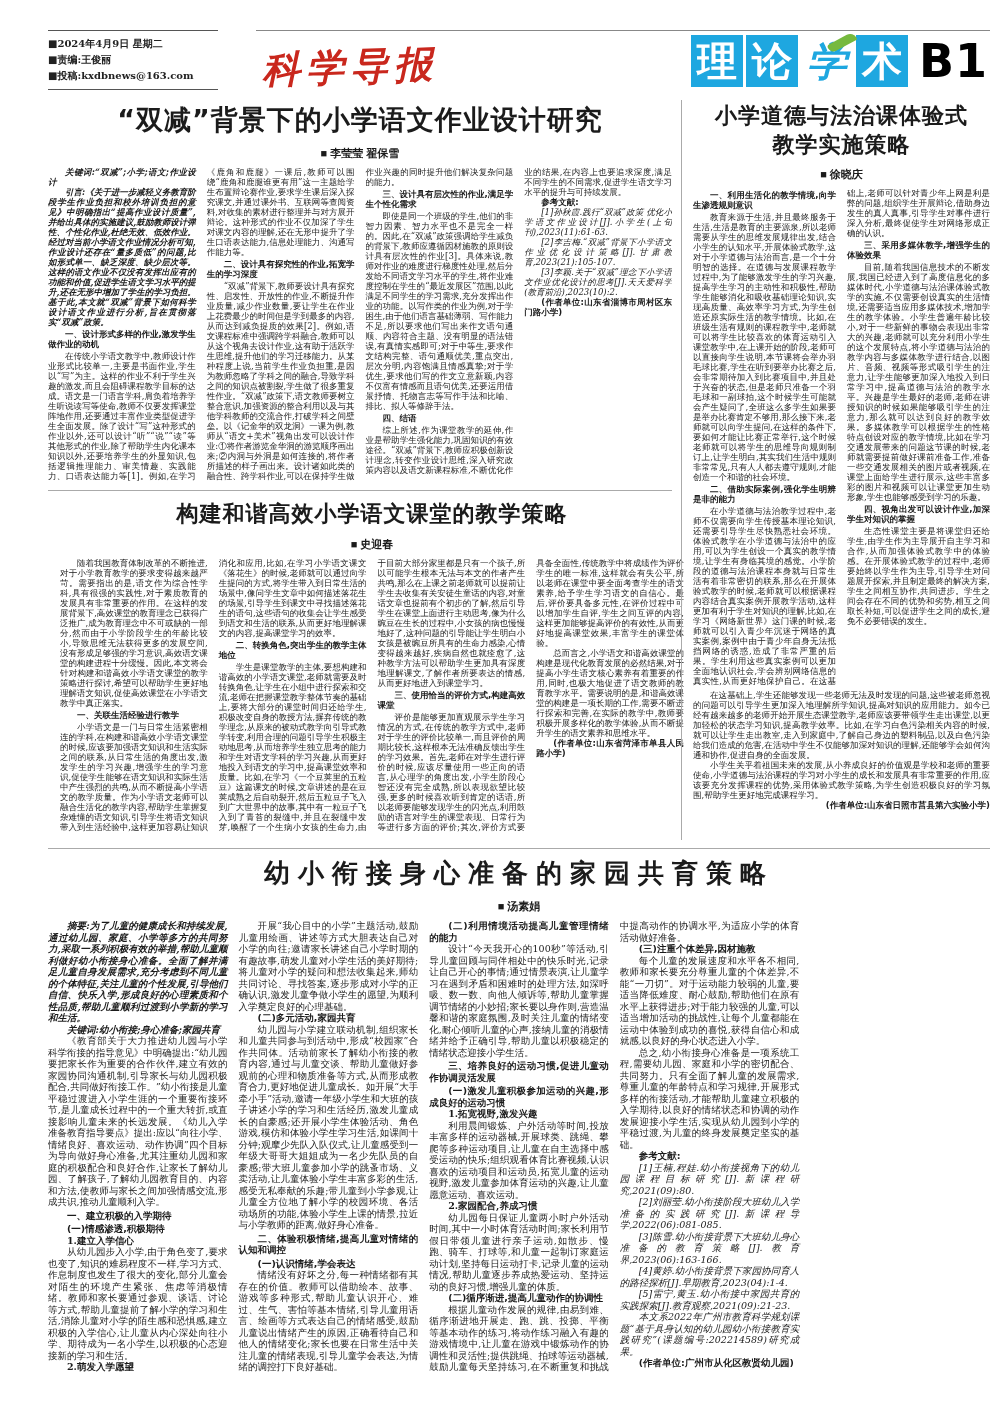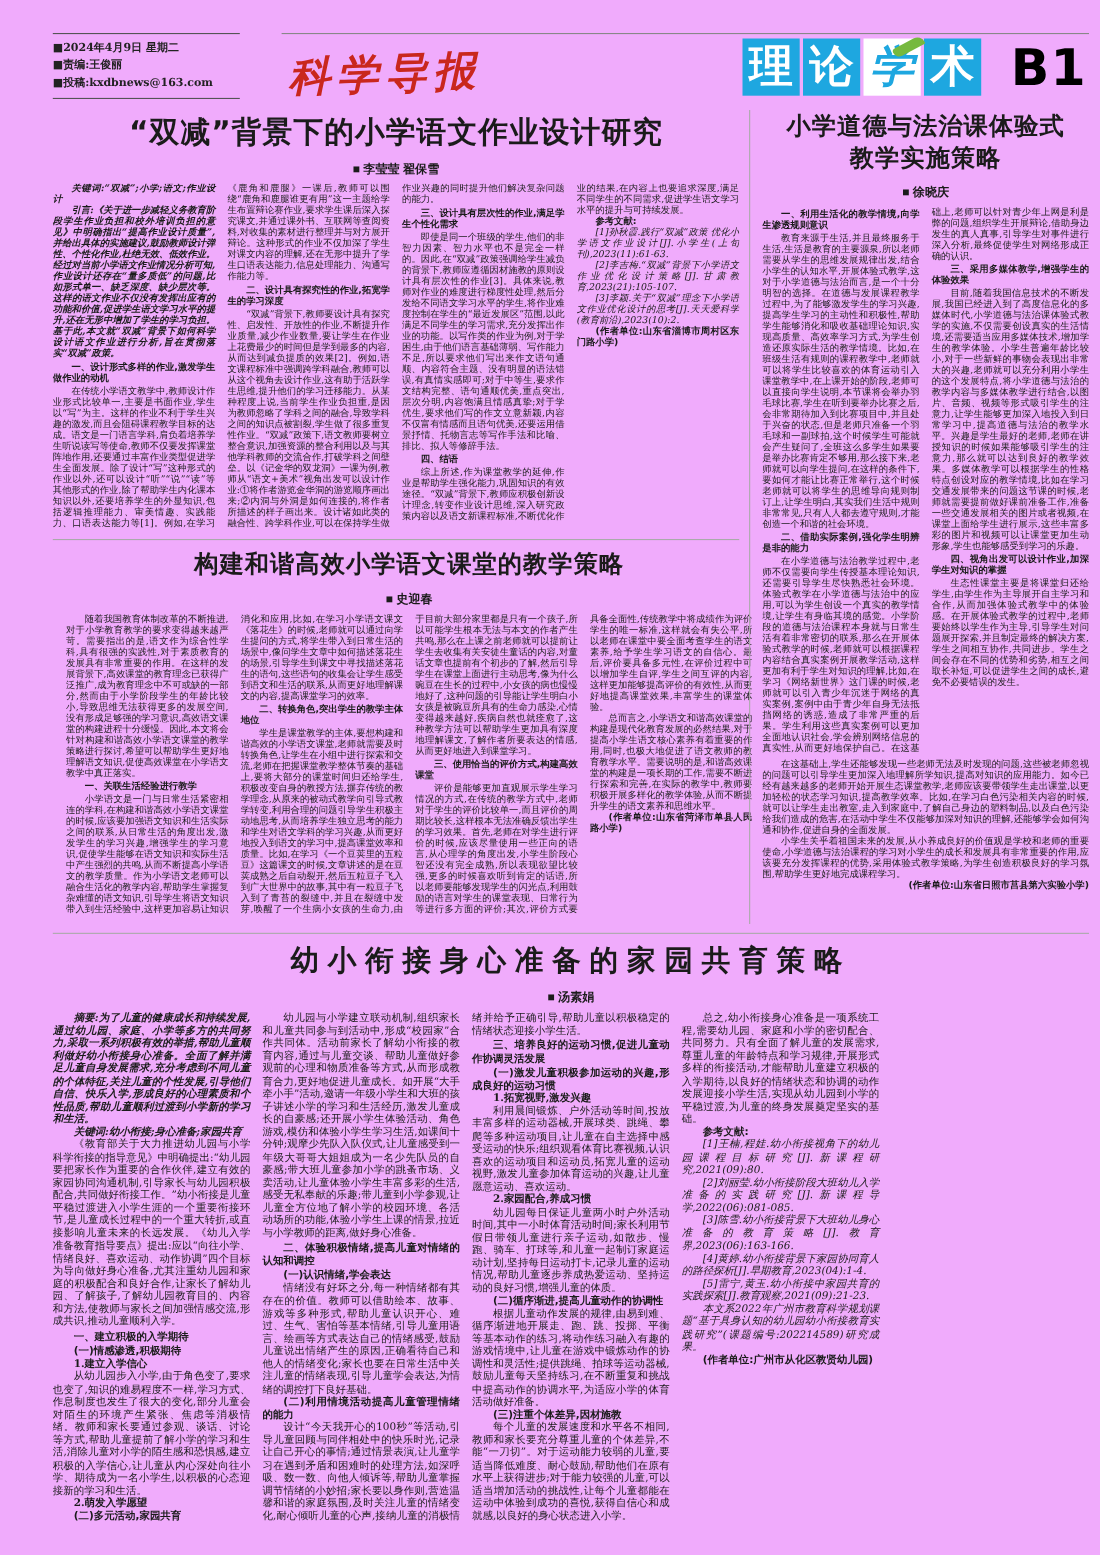--- a/index.html
+++ b/index.html
@@ -1,30 +1,30 @@
 <!DOCTYPE html>
 <html><head>
 <meta charset="utf-8">
 <style>
   html,body{margin:0;padding:0;background:#e9e7e2;}
-  .page{position:relative;width:1000px;height:1414px;background:#f0abfc;margin:0 auto;overflow:hidden;
+  .page{position:relative;width:1000px;height:1414px;background:#ffffff;margin:0 auto;overflow:hidden;
         font-family:"DejaVu Serif","Liberation Serif",serif;color:#1b1b1b;}
   
   .mast-info{position:absolute;left:48px;top:30px;width:170px;border-top:1px solid #555;border-bottom:1px solid #555;
              padding:5px 0;font-size:10px;line-height:16px;font-weight:600;color:#222;}
   .topline{position:absolute;left:256px;top:30px;width:734px;height:1px;background:#888;}
   .logo{position:absolute;left:262px;top:42px;font-size:38px;color:#c9271d;font-weight:bold;font-style:italic;
         letter-spacing:6px;transform:rotate(-2deg);font-family:"DejaVu Serif",serif;}
   .banner{position:absolute;right:12px;top:34px;display:flex;align-items:center;gap:3px;}
   .tile{width:52px;height:52px;background:#1ea7e0;color:#fff;font-size:40px;line-height:52px;text-align:center;
         font-weight:bold;font-family:"DejaVu Sans","Liberation Sans",sans-serif;}
   .tile-alt{background:#fff;color:#1ea7e0;position:relative;font-style:italic;}
   .leaf{position:absolute;width:30px;height:9px;background:#76b93e;border-radius:5px 12px 2px 10px;
         transform:rotate(-28deg);top:3px;right:-4px;}
-  .pageno{font-size:46px;font-weight:bold;color:#000;margin-left:24px;letter-spacing:1px;
+  .pageno{font-size:46px;font-weight:bold;color:#000;margin-left:8px;letter-spacing:1px;
           font-family:"DejaVu Sans","Liberation Sans",sans-serif;}
   
   .content{position:absolute;left:48px;top:100px;width:942px;height:1300px;}
   .a1{position:absolute;left:0;top:0;width:624px;}
   .a3{position:absolute;left:12px;top:398px;width:624px;}
   .a2{position:absolute;left:645px;top:0;width:297px;}
   .a4{position:absolute;left:0;top:756px;width:942px;}
   .h-rule1{position:absolute;left:0;top:390px;width:624px;height:1px;background:#aaa;}
   .v-rule{position:absolute;left:633px;top:0;width:1px;height:740px;background:#aaa;}
   .h-rule2{position:absolute;left:0;top:748px;width:942px;height:1px;background:#aaa;}
@@ -150,20 +150,21 @@
       <div class="byline">■ 汤素娟</div>
       <div class="cols c5 a4body">
           <div class="fl fl-abs">摘要:为了儿童的健康成长和持续发展,通过幼儿园、家庭、小学等多方的共同努力,采取一系列积极有效的举措,帮助儿童顺利做好幼小衔接身心准备。全面了解并满足儿童自身发展需求,充分考虑到不同儿童的个体特征,关注儿童的个性发展,引导他们自信、快乐入学,形成良好的心理素质和个性品质,帮助儿童顺利过渡到小学新的学习和生活。</div>
           <div class="fl fl-kw">关键词:幼小衔接;身心准备;家园共育</div>
           <div class="fl fl-p">《教育部关于大力推进幼儿园与小学科学衔接的指导意见》中明确提出:“幼儿园要把家长作为重要的合作伙伴,建立有效的家园协同沟通机制,引导家长与幼儿园积极配合,共同做好衔接工作。”幼小衔接是儿童平稳过渡进入小学生涯的一个重要衔接环节,是儿童成长过程中的一个重大转折,或直接影响儿童未来的长远发展。《幼儿入学准备教育指导要点》提出:应以“向往小学、情绪良好、喜欢运动、动作协调”四个目标为导向做好身心准备,尤其注重幼儿园和家庭的积极配合和良好合作,让家长了解幼儿园、了解孩子,了解幼儿园教育目的、内容和方法,使教师与家长之间加强情感交流,形成共识,推动儿童顺利入学。</div>
           <div class="fl fl-h">一、建立积极的入学期待</div>
           <div class="fl fl-h2">(一)情感渗透,积极期待</div>
           <div class="fl fl-h3">1.建立入学信心</div>
           <div class="fl fl-p">从幼儿园步入小学,由于角色变了,要求也变了,知识的难易程度不一样,学习方式、作息制度也发生了很大的变化,部分儿童会对陌生的环境产生紧张、焦虑等消极情绪。教师和家长要通过参观、谈话、讨论等方式,帮助儿童提前了解小学的学习和生活,消除儿童对小学的陌生感和恐惧感,建立积极的入学信心,让儿童从内心深处向往小学、期待成为一名小学生,以积极的心态迎接新的学习和生活。</div>
           <div class="fl fl-h3">2.萌发入学愿望</div>
+          <div class="fl fl-p">开展“我心目中的小学”主题活动,鼓励儿童用绘画、讲述等方式大胆表达自己对小学的向往;邀请家长讲述自己小学时期的有趣故事,萌发儿童对小学生活的美好期待;将儿童对小学的疑问和想法收集起来,师幼共同讨论、寻找答案,逐步形成对小学的正确认识,激发儿童争做小学生的愿望,为顺利入学奠定良好的心理基础。</div>
           <div class="fl fl-h2">(二)多元活动,家园共育</div>
           <div class="fl fl-p">幼儿园与小学建立联动机制,组织家长和儿童共同参与到活动中,形成“校园家”合作共同体。活动前家长了解幼小衔接的教育内容,通过与儿童交谈、帮助儿童做好参观前的心理和物质准备等方式,从而形成教育合力,更好地促进儿童成长。如开展“大手牵小手”活动,邀请一年级小学生和大班的孩子讲述小学的学习和生活经历,激发儿童成长的自豪感;还开展小学生体验活动、角色游戏,模仿和体验小学生学习生活,如课间十分钟;观摩少先队入队仪式,让儿童感受到一年级大哥哥大姐姐成为一名少先队员的自豪感;带大班儿童参加小学的跳蚤市场、义卖活动,让儿童体验小学生丰富多彩的生活,感受无私奉献的乐趣;带儿童到小学参观,让儿童全方位地了解小学的校园环境、各活动场所的功能,体验小学生上课的情景,拉近与小学教师的距离,做好身心准备。</div>
           <div class="fl fl-h">二、体验积极情绪,提高儿童对情绪的认知和调控</div>
           <div class="fl fl-h2">(一)认识情绪,学会表达</div>
           <div class="fl fl-p">情绪没有好坏之分,每一种情绪都有其存在的价值。教师可以借助绘本、故事、游戏等多种形式,帮助儿童认识开心、难过、生气、害怕等基本情绪,引导儿童用语言、绘画等方式表达自己的情绪感受,鼓励儿童说出情绪产生的原因,正确看待自己和他人的情绪变化;家长也要在日常生活中关注儿童的情绪表现,引导儿童学会表达,为情绪的调控打下良好基础。</div>
           <div class="fl fl-h2">(二)利用情境活动提高儿童管理情绪的能力</div>
           <div class="fl fl-p">设计“今天我开心的100秒”等活动,引导儿童回顾与同伴相处中的快乐时光,记录让自己开心的事情;通过情景表演,让儿童学习在遇到矛盾和困难时的处理方法,如深呼吸、数一数、向他人倾诉等,帮助儿童掌握调节情绪的小妙招;家长要以身作则,营造温馨和谐的家庭氛围,及时关注儿童的情绪变化,耐心倾听儿童的心声,接纳儿童的消极情绪并给予正确引导,帮助儿童以积极稳定的情绪状态迎接小学生活。</div>
           <div class="fl fl-h">三、培养良好的运动习惯,促进儿童动作协调灵活发展</div>
           <div class="fl fl-h2">(一)激发儿童积极参加运动的兴趣,形成良好的运动习惯</div>
           <div class="fl fl-h3">1.拓宽视野,激发兴趣</div>

